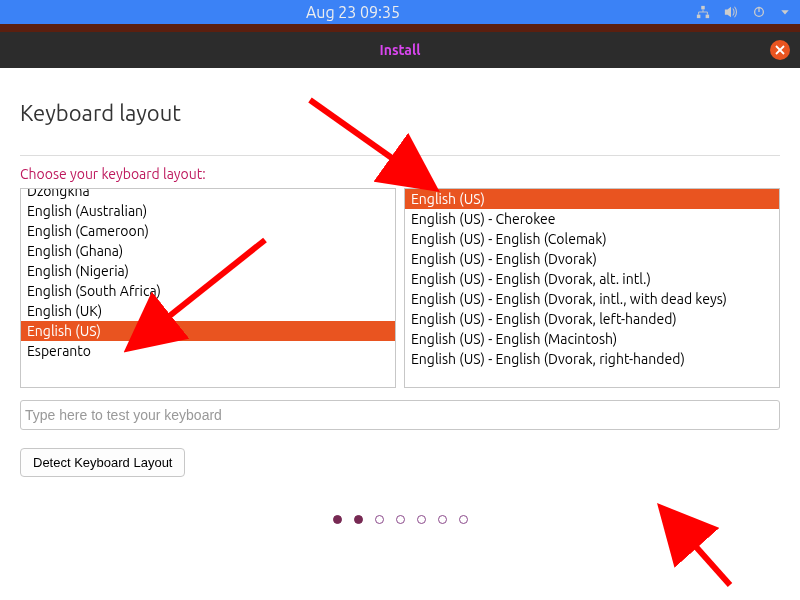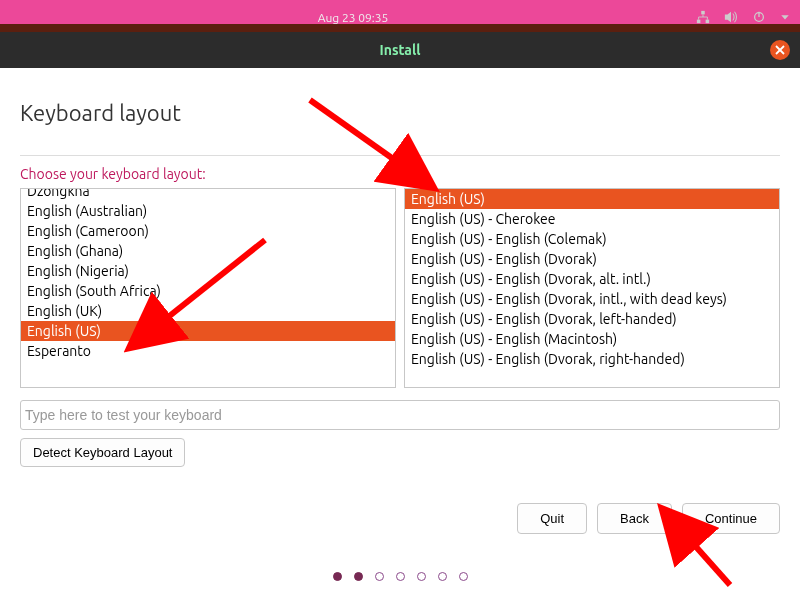--- a/index.html
+++ b/index.html
@@ -1,35 +1,35 @@
 <!DOCTYPE html>
 <html><head>
 <meta charset="utf-8">
 <style>
   * { box-sizing: border-box; margin: 0; padding: 0; }
   html, body { width: 800px; height: 600px; font-family: Ubuntu, "Segoe UI", sans-serif; font-size: 14px; overflow: hidden; background: #fff; }
-  .top-panel { background: #ec4899; color: #ccc; height: 24px; display: flex; align-items: flex-end; padding: 0 10px; font-size: 12px; }
+  .top-panel { background: #3b82f6; color: #ccc; height: 24px; display: flex; align-items: center; padding: 0 10px; font-size: 16px; }
   .top-panel .center { flex: 1; text-align: center; color: #eee; }
   .top-panel .right { display: flex; gap: 14px; align-items: center; }
   .top-panel .icon { width: 14px; height: 14px; display: inline-block; }
   .orange-bar { background: #5b1f0f; height: 8px; }
-  .titlebar { background: #2c2c2c; color: #86efac; height: 36px; display: flex; align-items: center; justify-content: center; position: relative; }
+  .titlebar { background: #2c2c2c; color: #d946ef; height: 36px; display: flex; align-items: center; justify-content: center; position: relative; }
   .titlebar .title { font-weight: 600; font-size: 14px; }
   .titlebar .close { position: absolute; right: 10px; width: 20px; height: 20px; border-radius: 50%; background: #e95420; color: #fff; display: flex; align-items: center; justify-content: center; font-size: 12px; cursor: pointer; font-weight: bold; }
   .content { padding: 16px 20px 0 20px; }
   .heading { font-size: 22px; font-weight: 400; color: #333; margin: 16px 0 30px 0; }
   .divider { border: none; border-top: 1px solid #ddd; margin: 0 0 10px 0; }
   .subhead { font-size: 14px; color: #be185d; margin-bottom: 6px; }
   .lists { display: flex; gap: 8px; }
   .listbox { flex: 1; border: 1px solid #c7c7c7; background: #fff; height: 200px; overflow: hidden; font-size: 14px; }
   .listbox .item { padding: 2px 6px; white-space: nowrap; overflow: hidden; text-overflow: ellipsis; cursor: pointer; }
   .listbox .item.selected { background: #e95420; color: #fff; }
   .test-input { width: 100%; margin-top: 12px; padding: 6px 4px; border: 1px solid #c7c7c7; border-radius: 3px; font-size: 14px; color: #333; }
   .test-input::placeholder { color: #999; }
-  .detect-btn { margin-top: 8px; padding: 6px 12px; border: 1px solid #c7c7c7; border-radius: 4px; background: #fdfdfd; font-size: 13px; cursor: pointer; }
+  .detect-btn { margin-top: 18px; padding: 6px 12px; border: 1px solid #c7c7c7; border-radius: 4px; background: #fdfdfd; font-size: 13px; cursor: pointer; }
   .footer-btns { display: flex; justify-content: flex-end; gap: 10px; margin-top: 36px; }
   .footer-btns button { padding: 7px 22px; border: 1px solid #c7c7c7; border-radius: 4px; background: #fdfdfd; font-size: 13px; cursor: pointer; }
   .progress-dots { display: flex; justify-content: center; gap: 12px; margin-top: 38px; }
   .dot { width: 9px; height: 9px; border-radius: 50%; border: 1px solid #8b4a8b; background: transparent; }
   .dot.filled { background: #772953; border-color: #772953; }
   
   .arrow-svg { position: absolute; pointer-events: none; }
 </style>
 </head>
 <body>
@@ -94,25 +94,20 @@
         <div class="item">English (US) - English (Dvorak, left-handed)</div>
         <div class="item">English (US) - English (Macintosh)</div>
         <div class="item">English (US) - English (Dvorak, right-handed)</div>
       </div>
   </div>
 
   <input class="test-input" placeholder="Type here to test your keyboard" style="">
 
   <button class="detect-btn">Detect Keyboard Layout</button>
 
-  <div class="footer-btns">
-    <button>Quit</button>
-    <button>Back</button>
-    <button>Continue</button>
-  </div>
 
   <div class="progress-dots" id="dots">
       <span class="dot filled"></span>
       <span class="dot filled"></span>
       <span class="dot"></span>
       <span class="dot"></span>
       <span class="dot"></span>
       <span class="dot"></span>
       <span class="dot"></span>
     </div>

